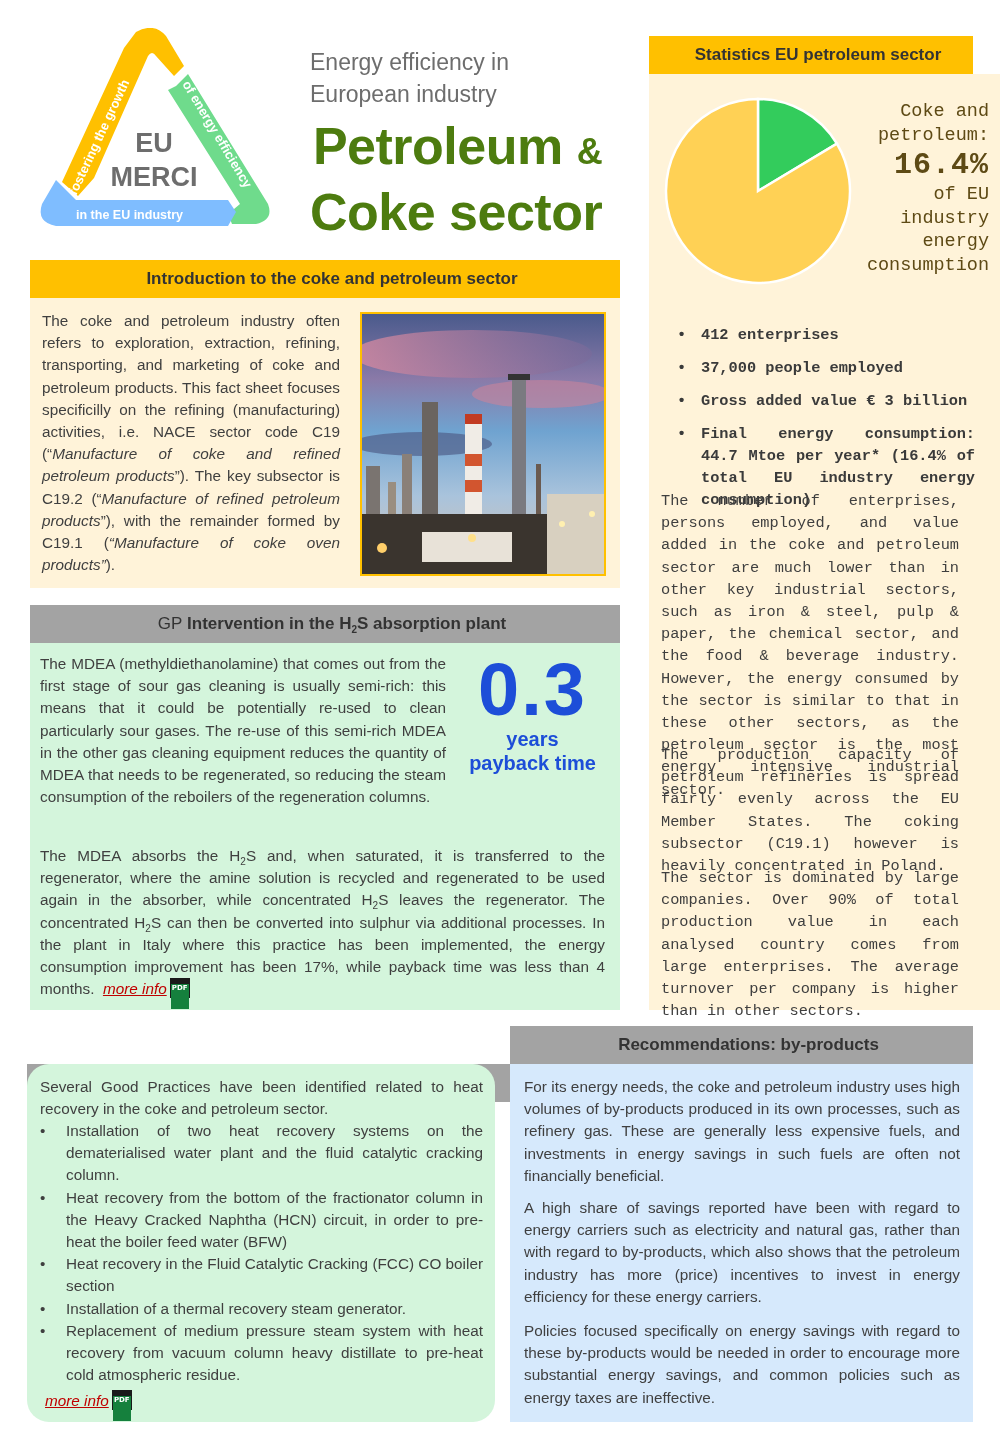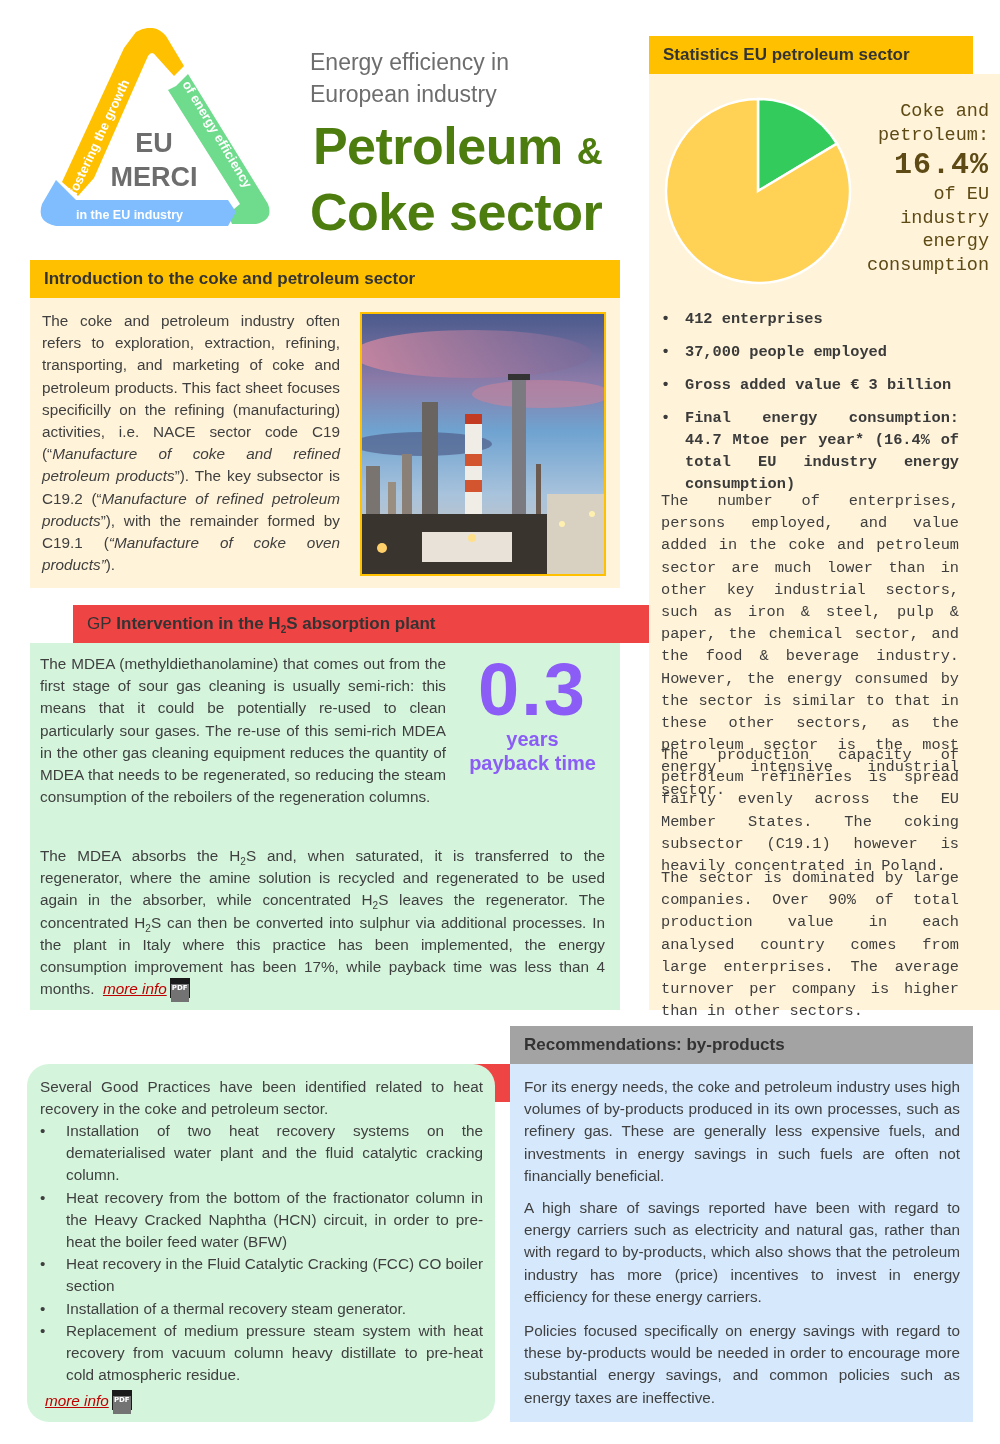--- a/index.html
+++ b/index.html
@@ -13,55 +13,55 @@
 
   
   #logo { left: 36px; top: 28px; width: 236px; height: 210px; }
 
   
   #subtitle { left: 310px; top: 46px; font-size: 23px; line-height: 32px; color: #6d6d6d; }
   #title { left: 310px; top: 116px; font-size: 52px; line-height: 60px; font-weight: bold; color: #4d7c0f; letter-spacing: -0.5px; text-align: right; }
   #title .amp { font-size: 36px; }
 
   
-  .hdr { font-size: 17px; font-weight: bold; color: #333; height: 38px; line-height: 38px; padding-left: 14px; box-sizing: border-box; }
+  .hdr { font-size: 17px; font-weight: bold; color: #333; height: 38px; line-height: 38px; padding-left: 14px; box-sizing: border-box; text-align: center; }
   .hdr .gp { font-weight: normal; }
   .yellow-h { background: #ffc000; }
-  .green-h { background: #ef4444; margin-left: 43px; }
+  .green-h { background: #a3a3a3; }
   .blue-h { background: #a3a3a3; }
   .yellow-b { background: #fff3d9; }
   .green-b { background: #d4f5dc; }
   .blue-b { background: #d6e9fc; }
 
   
   #intro-hdr { left: 30px; top: 260px; width: 590px; }
   #intro-body { left: 30px; top: 298px; width: 590px; height: 290px; }
   #intro-text { left: 12px; top: 12px; width: 298px; font-size: 15.3px; line-height: 22.2px; }
   #intro-photo { left: 330px; top: 14px; width: 246px; height: 264px; border: 2px solid #ffc000; box-sizing: border-box; overflow: hidden; }
 
   
   #h2s-hdr { left: 30px; top: 605px; width: 590px; }
   #h2s-body { left: 30px; top: 643px; width: 590px; height: 367px; }
   #h2s-p1 { left: 10px; top: 10px; width: 565px; font-size: 15.3px; line-height: 22.2px; }
-  #h2s-p1 .float-box { float: right; width: 145px; height: 145px; margin-left: 14px; text-align: center; color: #8b5cf6; }
+  #h2s-p1 .float-box { float: right; width: 145px; height: 145px; margin-left: 14px; text-align: center; color: #1d4ed8; }
   #h2s-p1 .big { font-size: 74px; line-height: 74px; font-weight: bold; display: block; letter-spacing: 2px; }
   #h2s-p1 .unit { font-size: 20px; line-height: 24px; font-weight: bold; display: block; }
   #h2s-p2 { left: 10px; top: 202px; width: 565px; font-size: 15.3px; line-height: 22.2px; }
   sub { font-size: 10px; line-height: 0; }
   .more { color: #c00000; font-style: italic; text-decoration: underline; cursor: pointer; }
   .pdf-icon { display: inline-block; width: 20px; height: 20px; background: #1a1a1a; position: relative; vertical-align: -4px; margin-left: 3px; }
-  .pdf-icon span { position: absolute; left: 1px; top: 6px; width: 18px; height: 18px; background: #737373; color: #fff; font-size: 7px; line-height: 9px; font-weight: bold; text-align: center; font-family: "DejaVu Sans", sans-serif; }
+  .pdf-icon span { position: absolute; left: 1px; top: 6px; width: 18px; height: 25px; background: #15803d; color: #fff; font-size: 7px; line-height: 9px; font-weight: bold; text-align: center; font-family: "DejaVu Sans", sans-serif; }
 
   
   #stats-hdr { left: 649px; top: 36px; width: 324px; }
   #stats-body { left: 649px; top: 74px; width: 352px; height: 936px; font-family: Liberation Mono, monospace; }
   #pie { left: 14px; top: 22px; width: 190px; height: 190px; }
   #pie-label { right: 12px; top: 26px; width: 130px; text-align: right; color: #5e4a15; font-size: 18.5px; line-height: 23.5px; }
   #pie-label .pct { font-size: 30px; line-height: 36px; font-weight: bold; color: #5e4a15; letter-spacing: 1px; }
-  #stats-list { left: 12px; top: 234px; width: 298px; list-style: none; margin: 0; padding: 0; }
+  #stats-list { left: 12px; top: 234px; width: 298px; list-style: none; margin: 16px; padding: 0; }
   #stats-list li { position: relative; padding-left: 24px; font-size: 15.3px; line-height: 22px; font-weight: bold; color: #3a3a3a; margin-bottom: 11px; text-align: justify; }
   #stats-list li::before { content: "•"; position: absolute; left: 0; top: 0; }
   .stat-para { left: 12px; width: 298px; font-size: 15.3px; line-height: 22.2px; }
   #stats-p1 { top: 416px; }
   #stats-p2 { top: 670px; }
   #stats-p3 { top: 793px; }
 
   
   #heat-hdr { left: 27px; top: 1064px; width: 555px; }
   #heat-body { left: 27px; top: 1064px; width: 468px; height: 358px; border-radius: 22px; }

